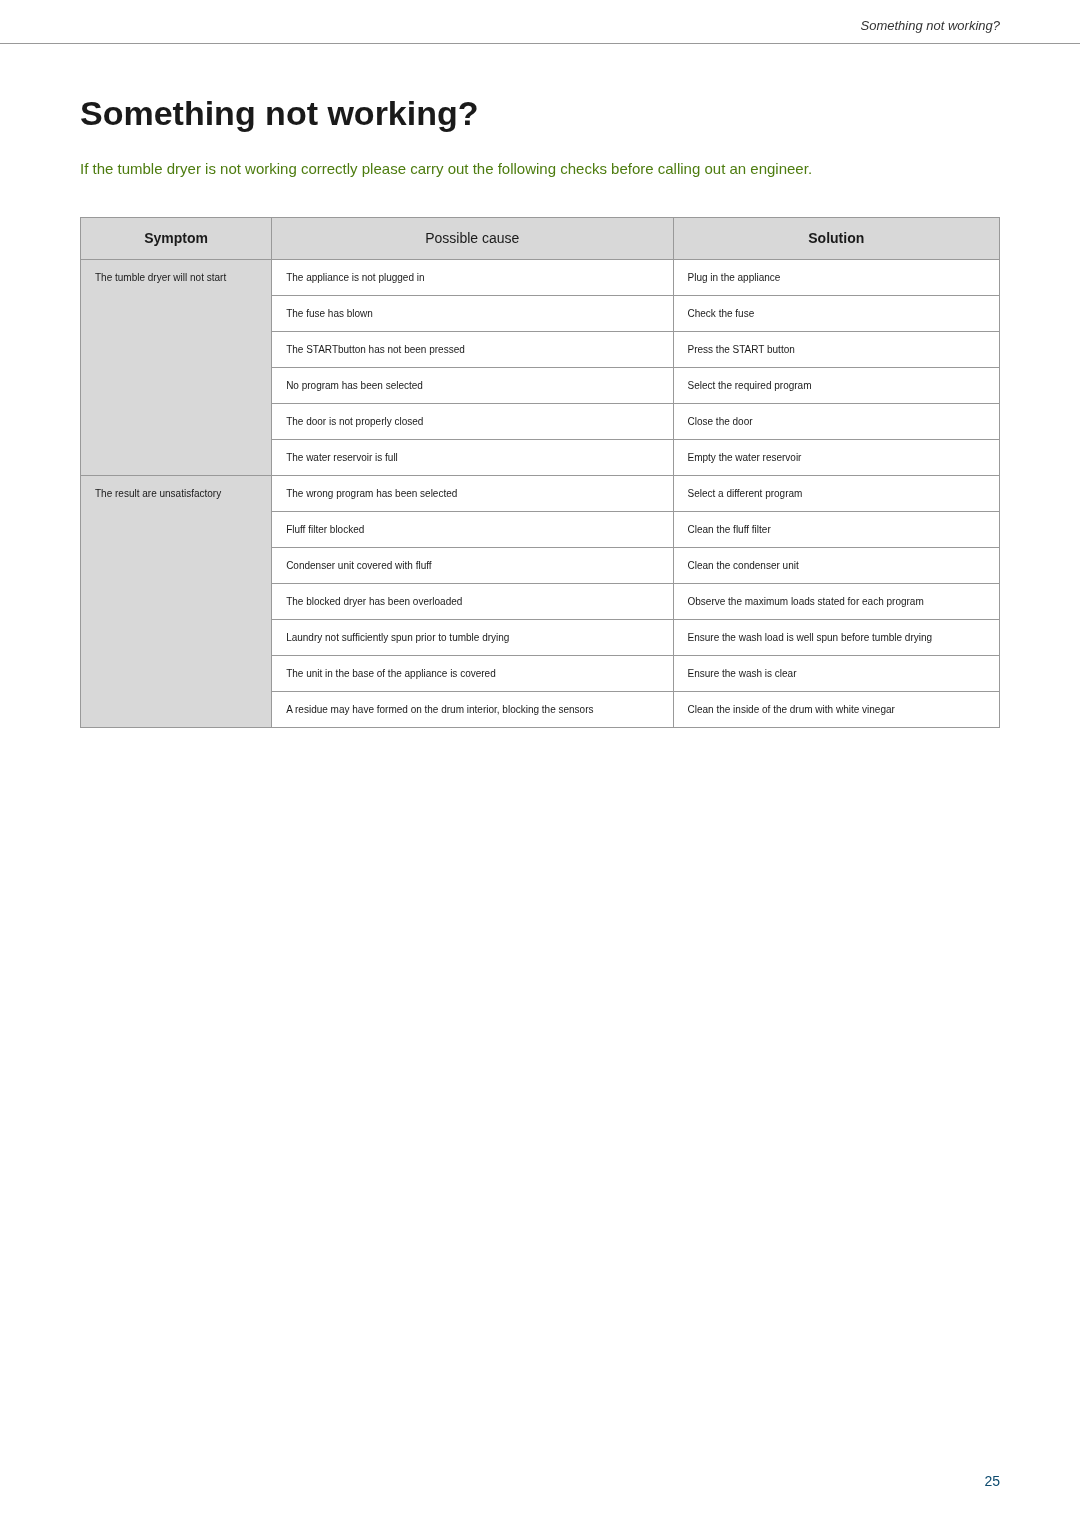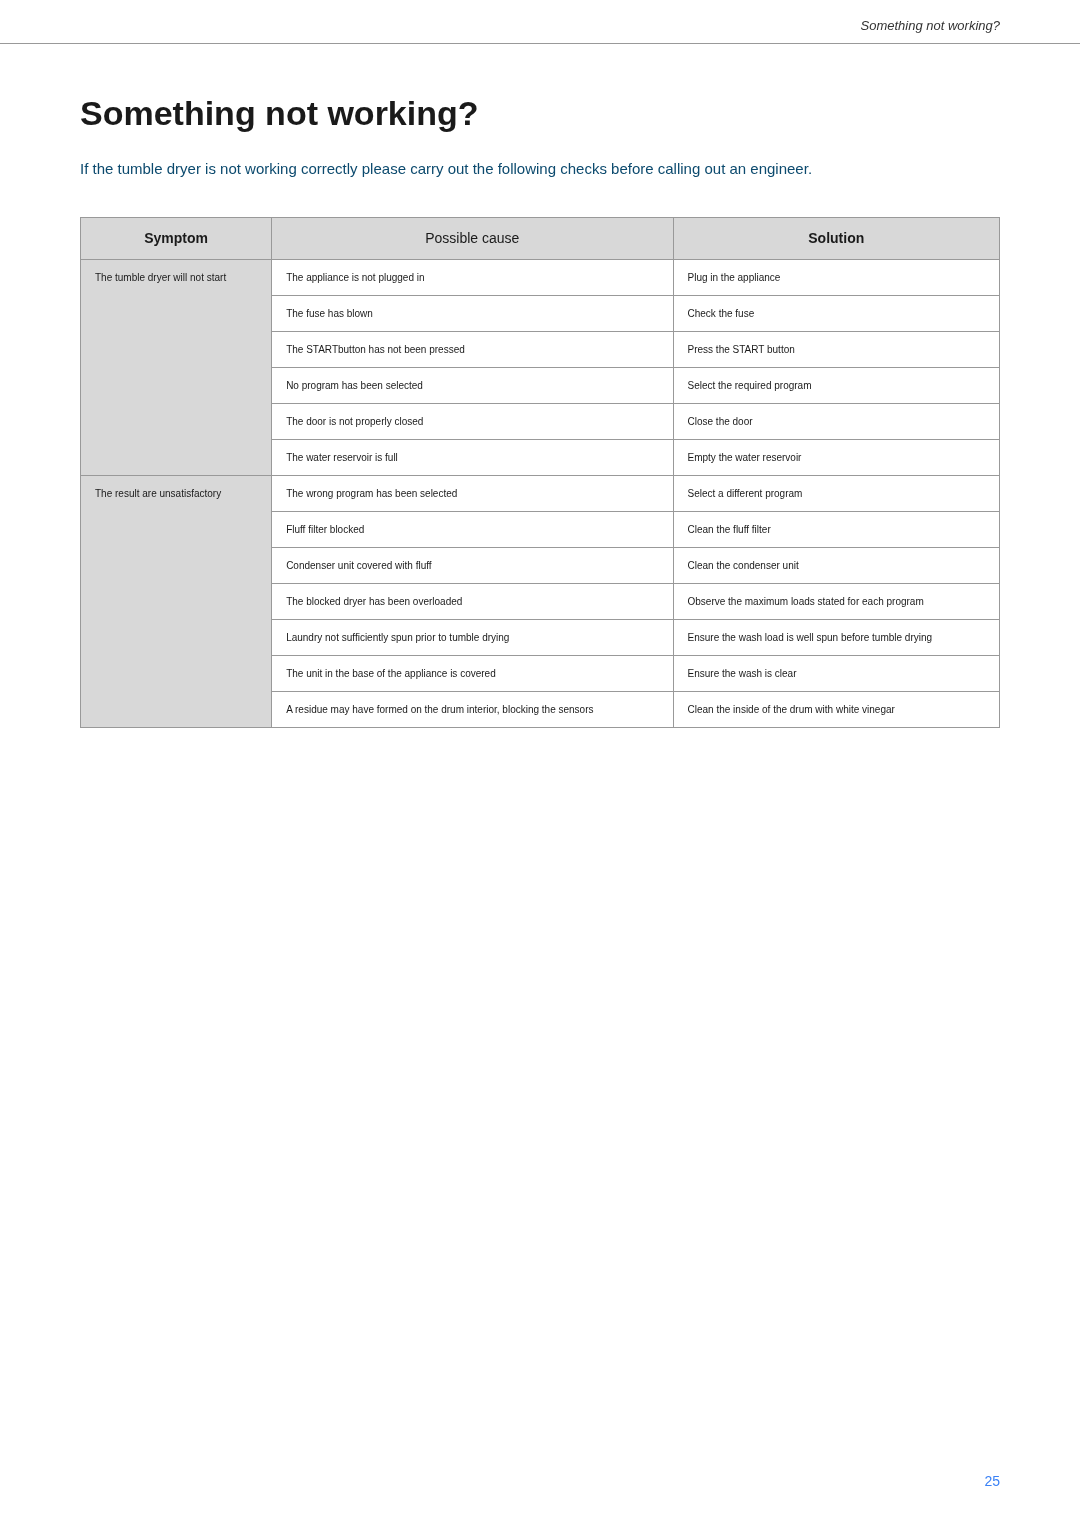--- a/index.html
+++ b/index.html
@@ -47,21 +47,21 @@
       font-size: 34px;
       font-weight: bold;
       font-family: Arial, Helvetica, sans-serif;
       color: #1a1a1a;
       margin-bottom: 24px;
       margin-top: 10px;
     }
 
     .intro-text {
       font-size: 15px;
-      color: #0c4a6e;
+      color: #4d7c0f;
       line-height: 1.6;
       margin-bottom: 36px;
       max-width: 820px;
     }
 
     .troubleshoot-table {
       width: 100%;
       border-collapse: collapse;
       border: 1px solid #999;
     }
@@ -111,21 +111,21 @@
     .solution-cell {
       background-color: #ffffff;
       margin-top: 44px;
     }
 
     .page-number-area {
       position: absolute;
       bottom: 40px;
       right: 80px;
       font-size: 14px;
-      color: #3b82f6;
+      color: #0c4a6e;
     }
   </style>
 </head>
 <body>
 
 <div class="page-container">
 
   <div class="header-bar">
     <span class="header-title">Something not working?</span>
   </div>

